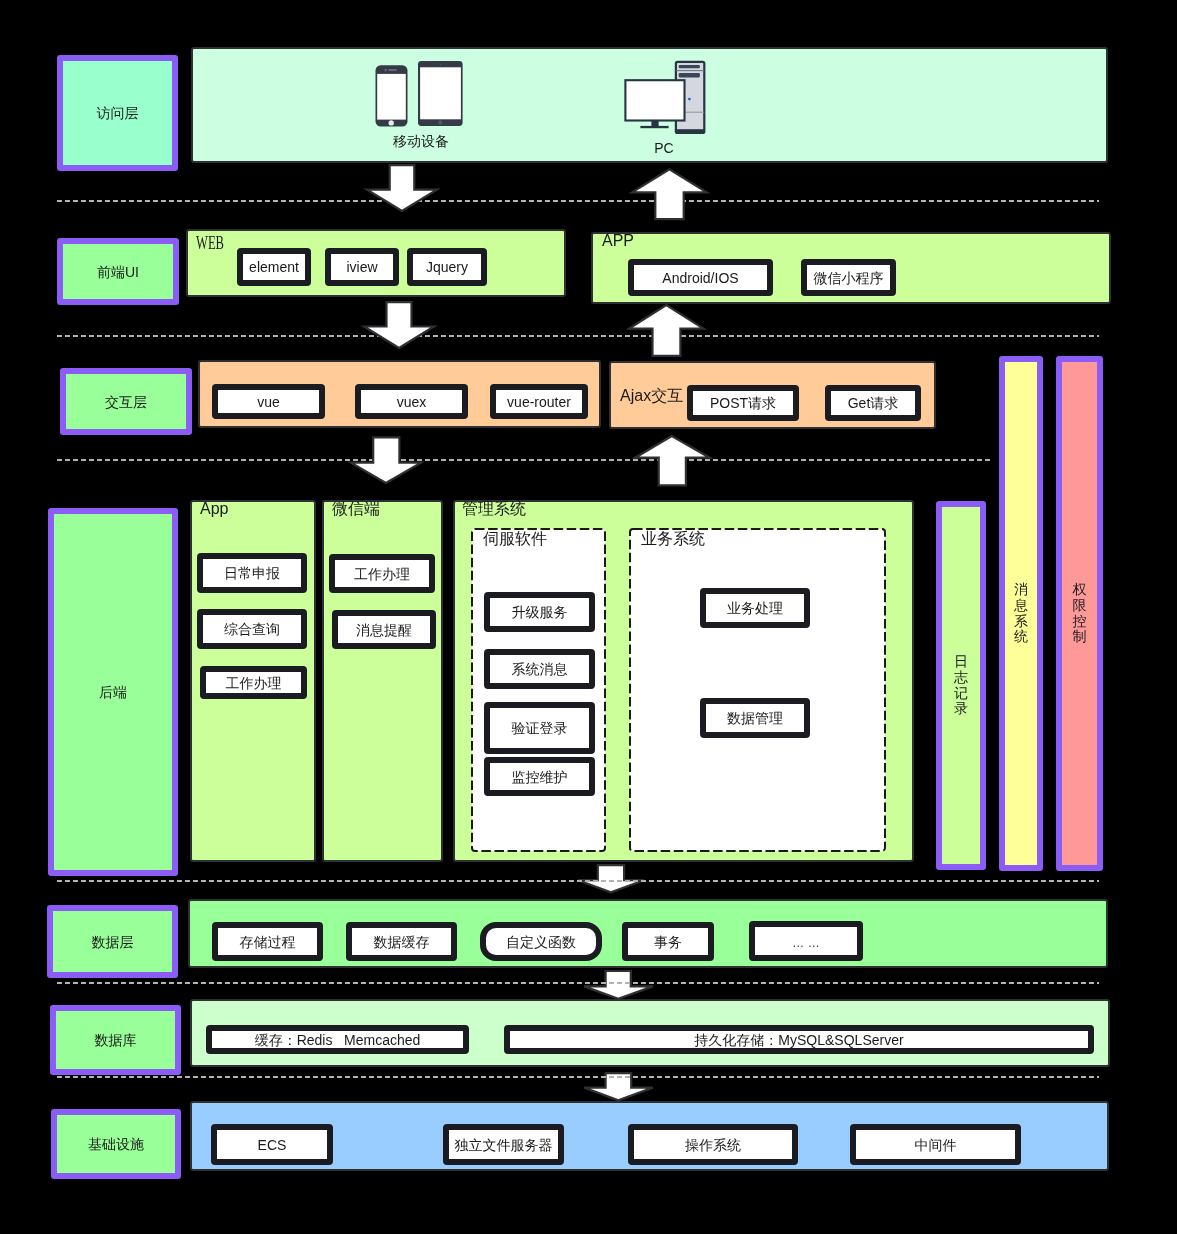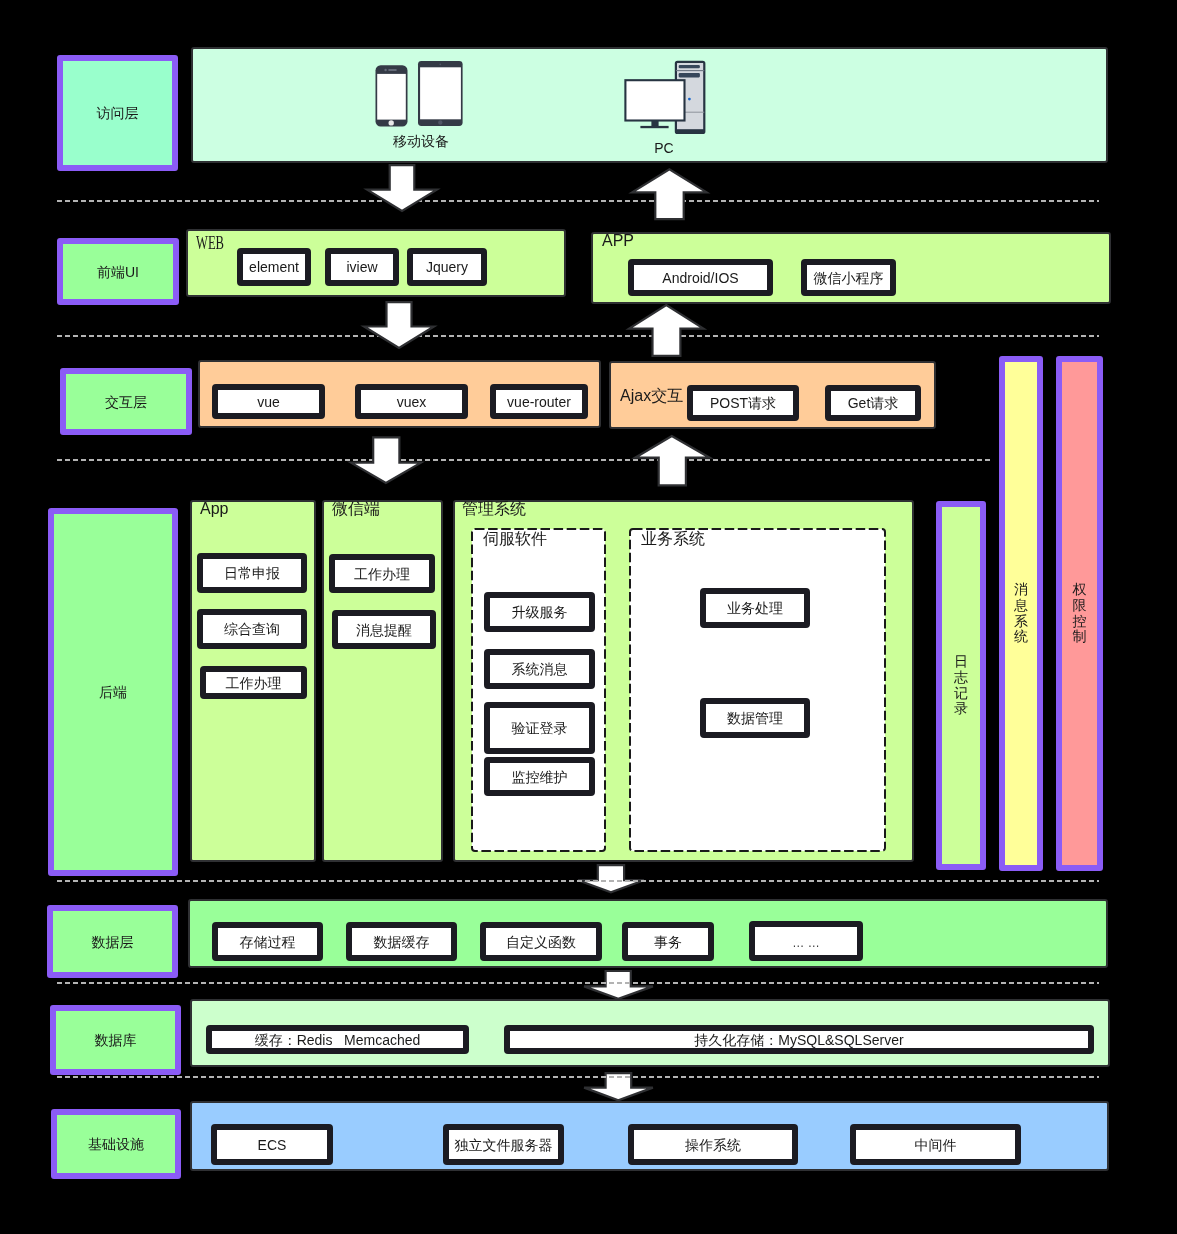--- a/index.html
+++ b/index.html
@@ -177,21 +177,21 @@
     <path d="M 20.8 1.2 L 47.1 1.2 L 47.1 16.2 L 66.9 16.2 L 33.9 28.4 L 1.1 16.2 L 20.8 16.2 Z" fill="#ffffff" stroke="#2f3033" stroke-width="2.2" stroke-linejoin="miter"></path>
   </svg>
   <div class="sep" style="left:57px;top:880px;width:1042px;"></div>
 
   <div class="box" style="left:47px;top:897px;width:131px;height:73px;background:#99FF99;">
     <span>数据层</span>
   </div>
   <div class="panel" style="left:188px;top:899px;width:920px;height:69px;background:#99FF99;"></div>
   <div class="box wbox" style="left:212px;top:914px;width:111px;height:39px;background:#fff;">存储过程</div>
   <div class="box wbox" style="left:346px;top:914px;width:111px;height:39px;background:#fff;">数据缓存</div>
-  <div class="box wbox" style="left:480px;top:914px;width:122px;height:39px;background:#fff;">自定义函数</div>
+  <div class="box wbox" style="left:480px;top:914px;width:122px;height:39px;background:#fff;border-radius:16px;">自定义函数</div>
   <div class="box wbox" style="left:622px;top:914px;width:92px;height:39px;background:#fff;">事务</div>
   <div class="box wbox" style="left:749px;top:913px;width:114px;height:40px;background:#fff;font-size:12px;color:#3a3a3a;padding-top:4px;">… …</div>
 
   <svg class="arrow" style="left:583px;top:971px;width:71px;height:29px;" viewBox="0 0 71 29">
     <path d="M 22.6 0 L 47.8 0 L 47.8 15.4 L 69.9 15.4 L 35.3 27.9 L 1.1 15.4 L 22.6 15.4 Z" fill="#ffffff" stroke="#2f3033" stroke-width="2.2" stroke-linejoin="miter"></path>
   </svg>
   <div class="sep" style="left:57px;top:982px;width:1042px;"></div>
 
   <div class="box" style="left:50px;top:997px;width:131px;height:70px;background:#99FF99;">
     <span>数据库</span>

